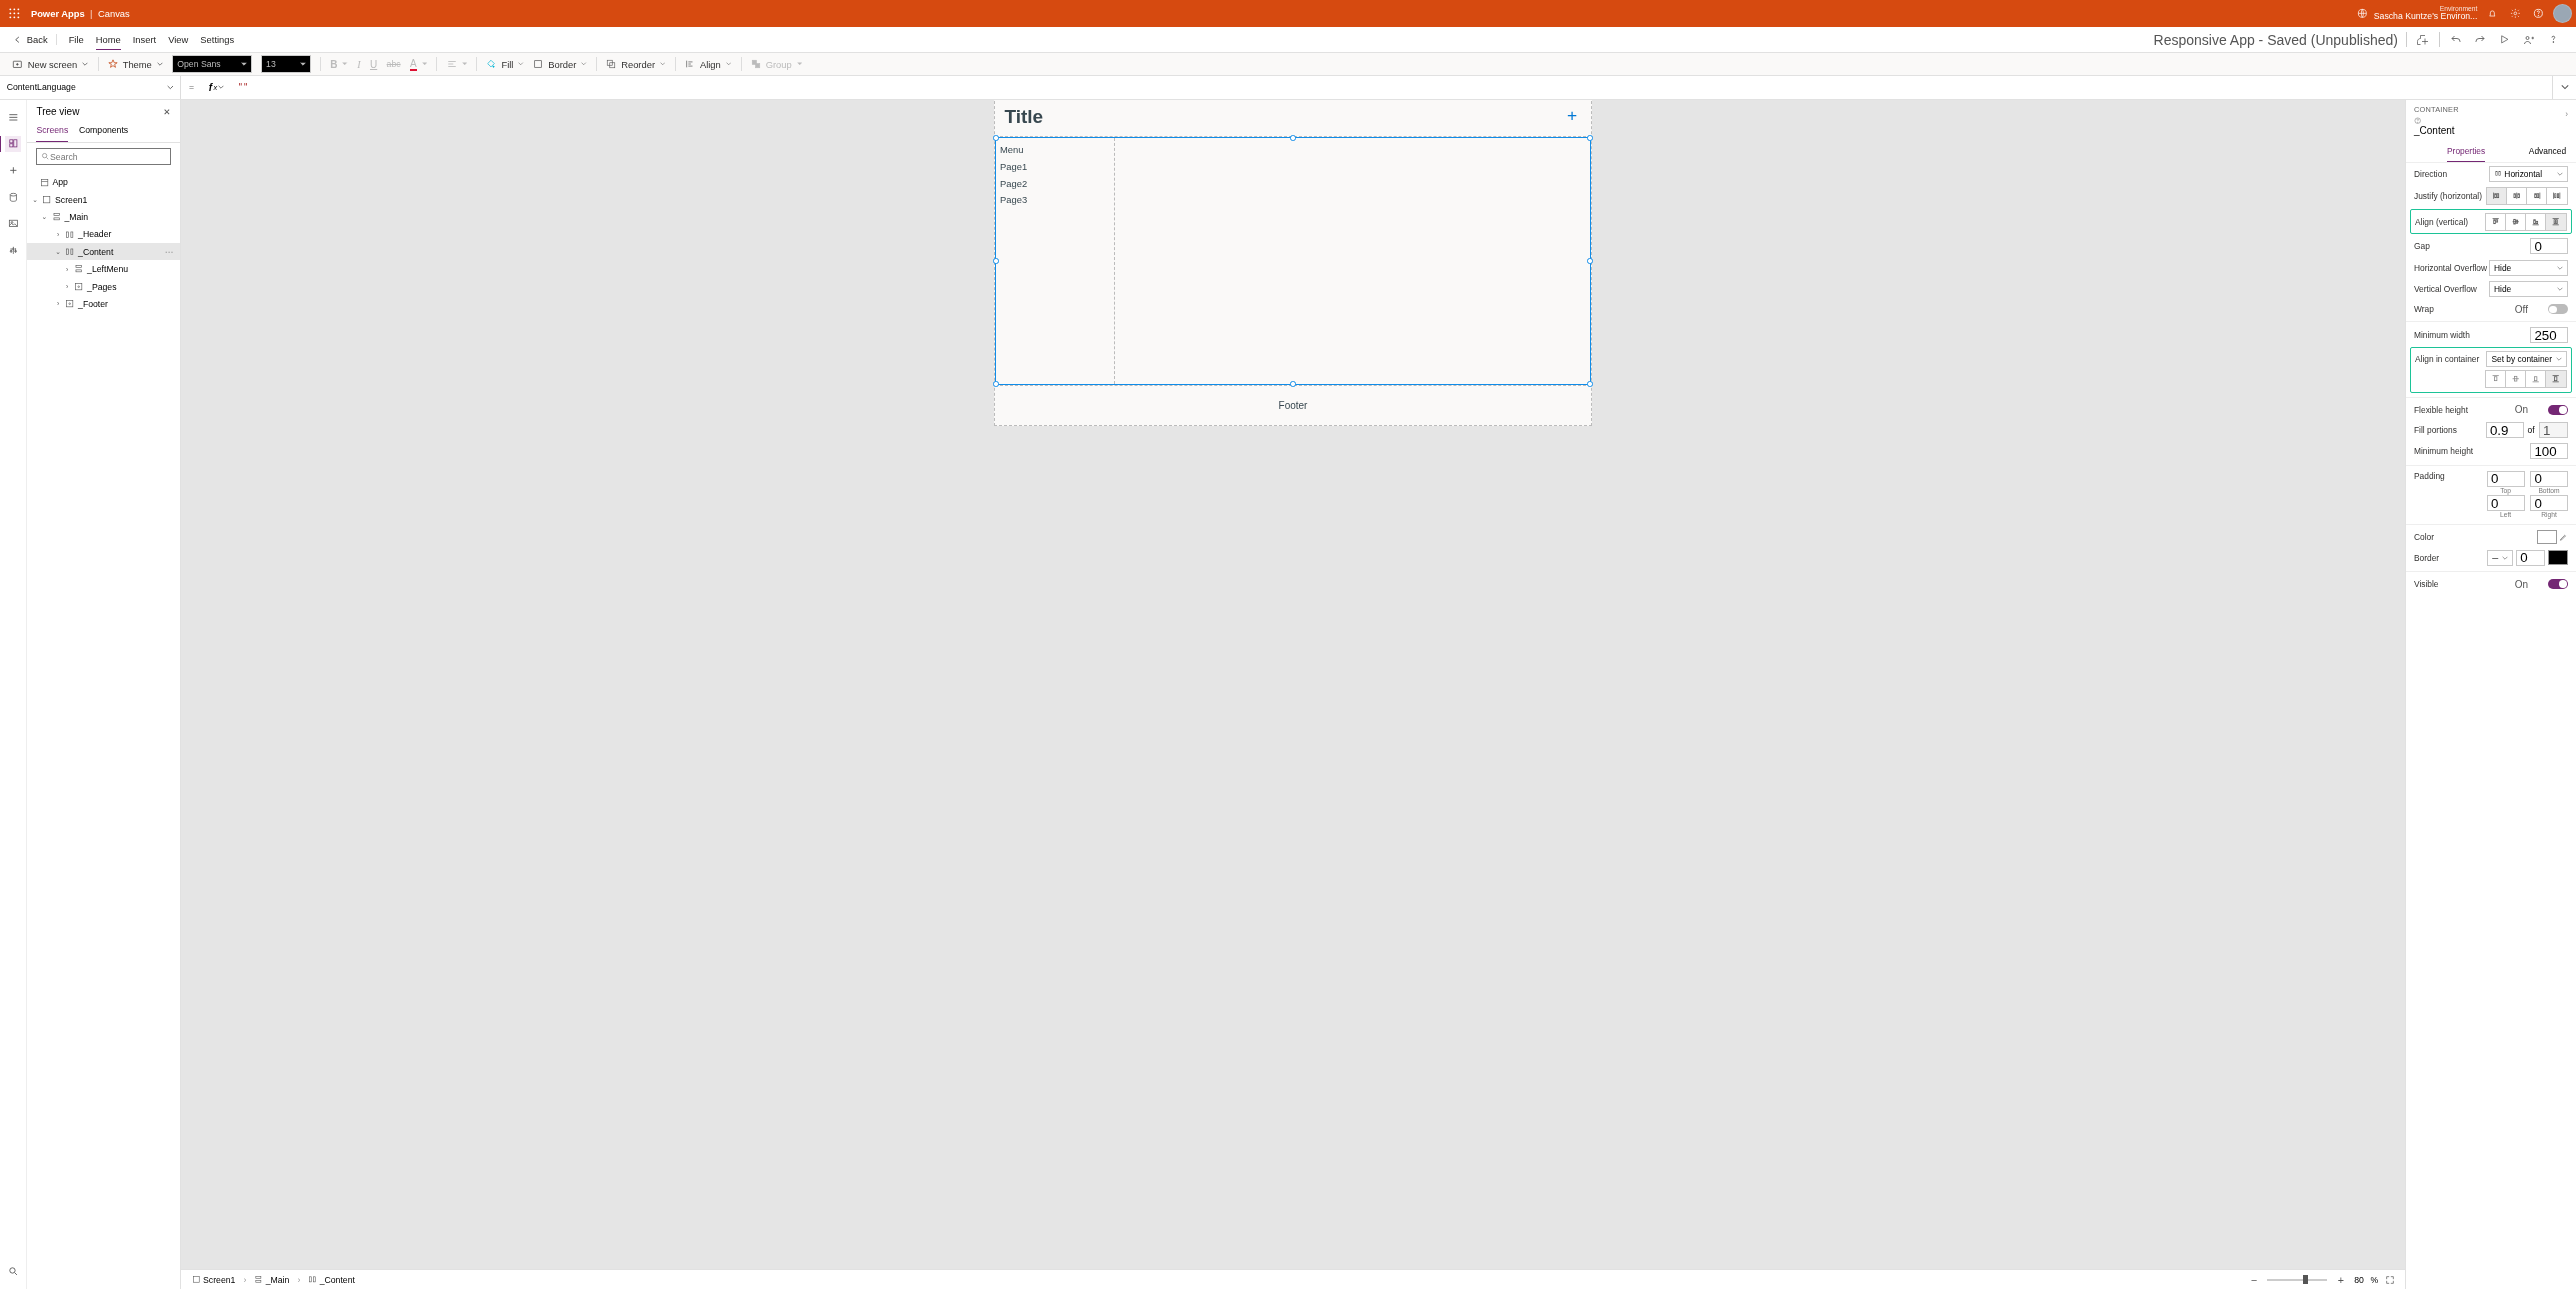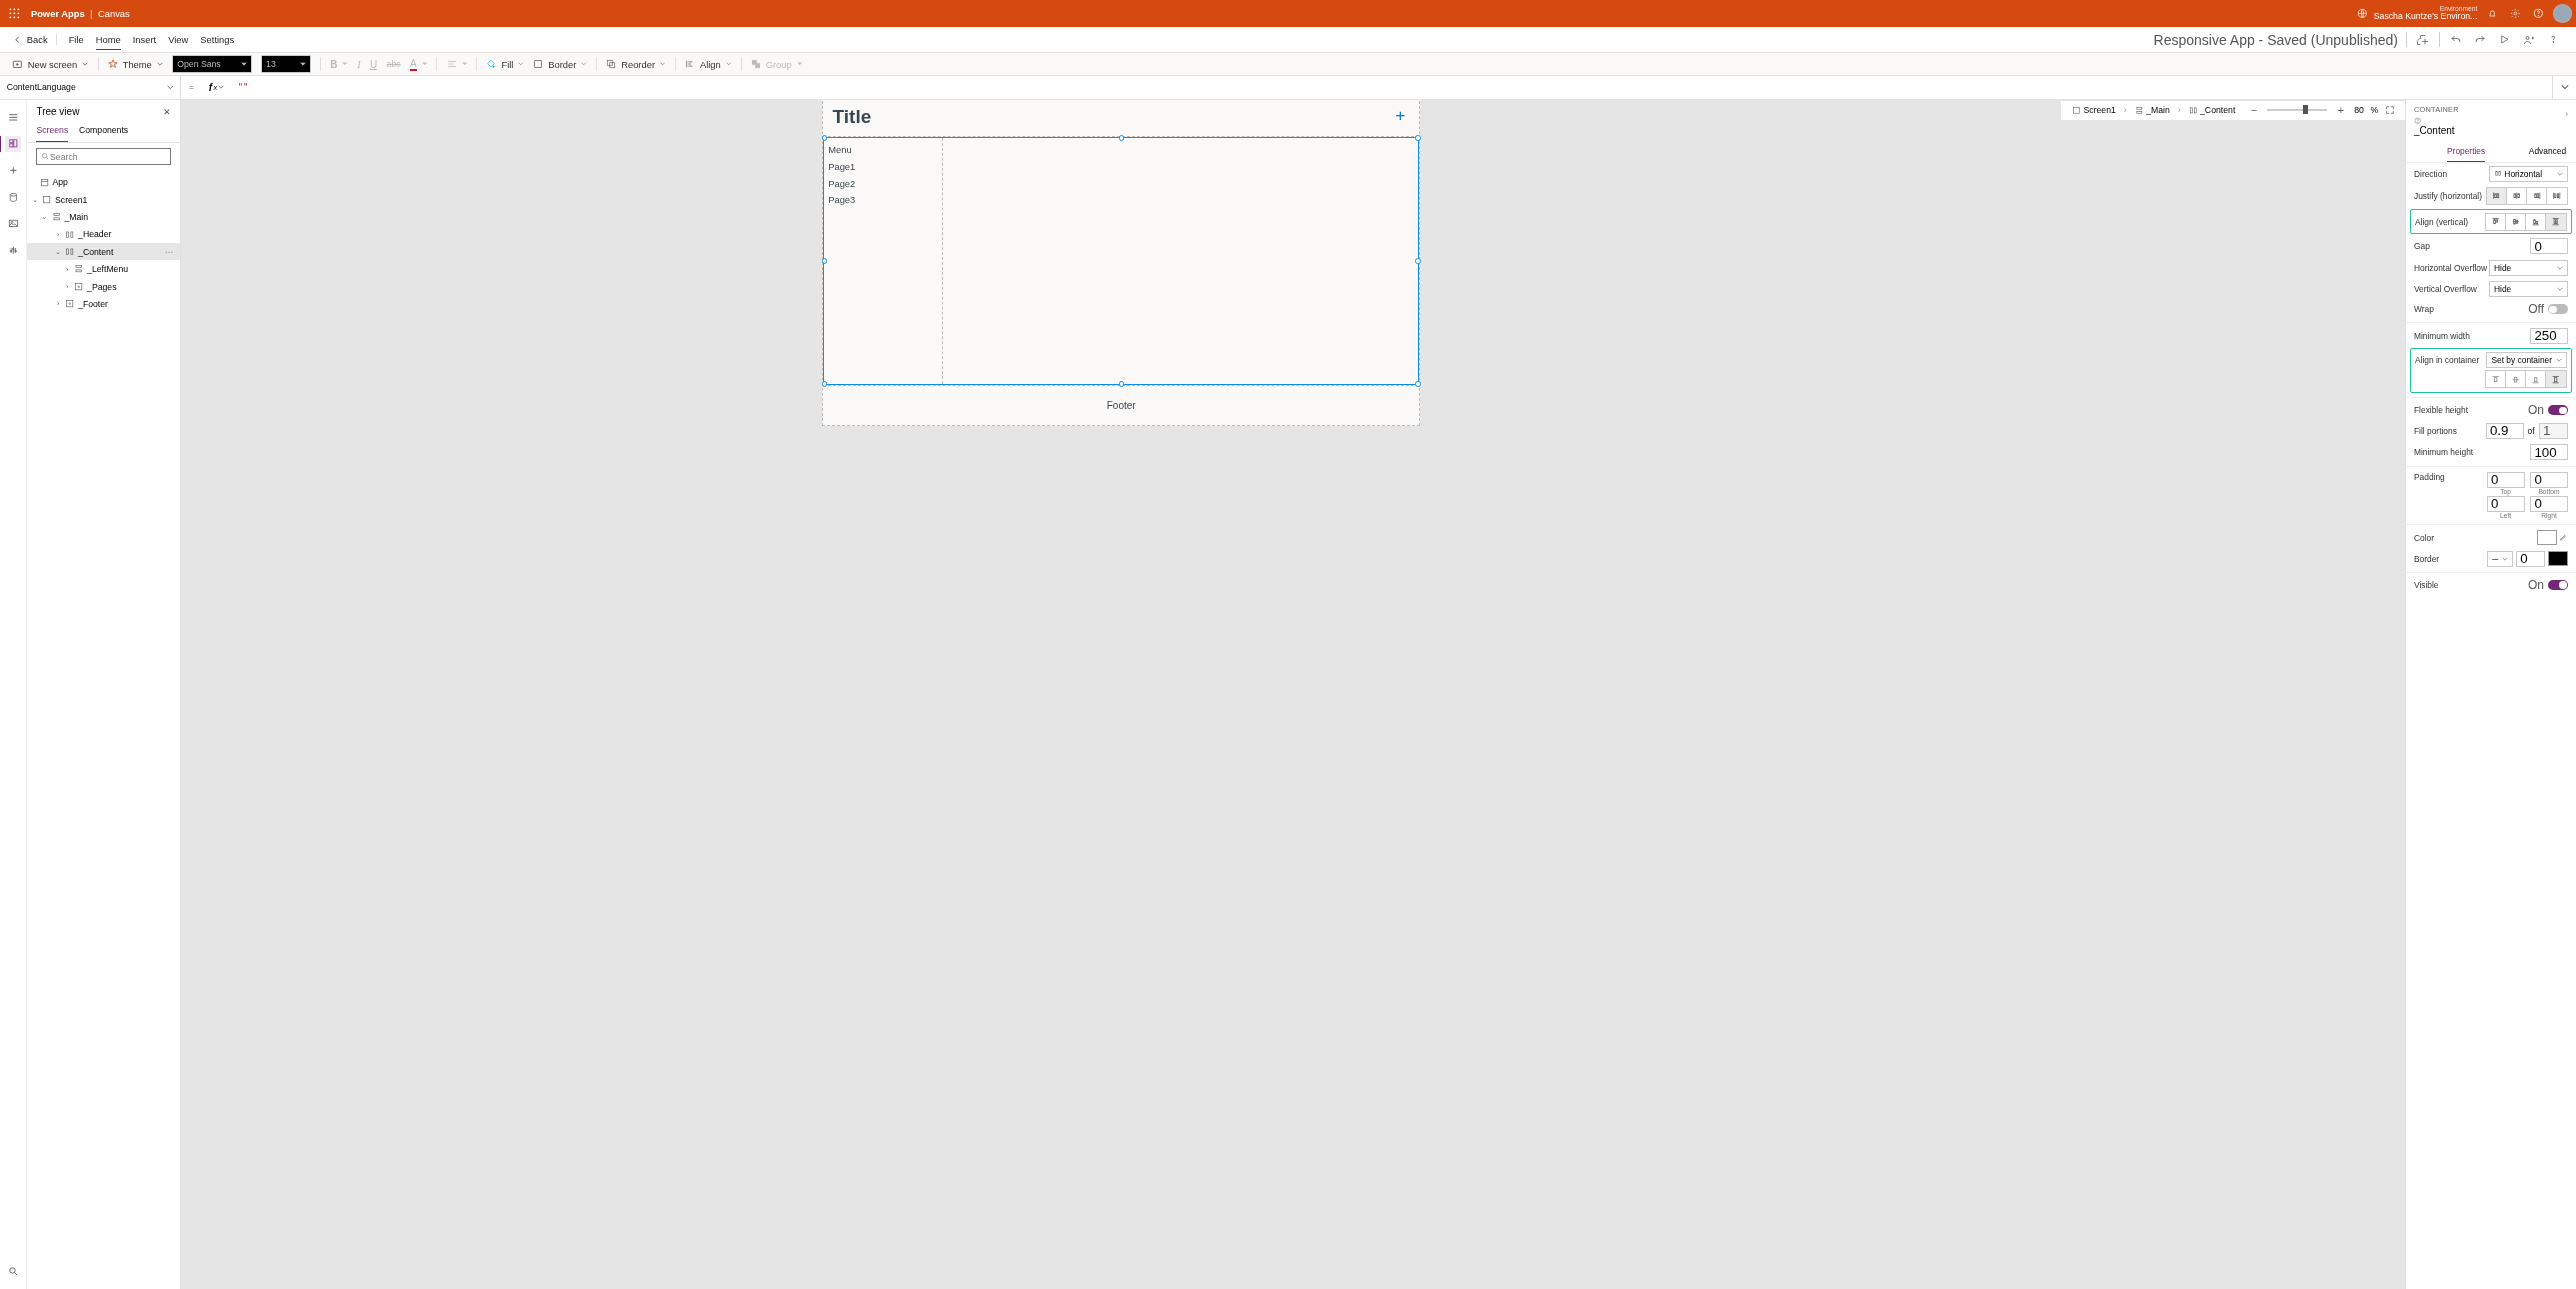--- a/index.html
+++ b/index.html
@@ -62,21 +62,21 @@
   .tp-search { margin:5.4px 9.4px; border:0.7px solid #777; display:flex; align-items:center; padding:1.3px 4px; height:17.4px;}
   .tp-search input { border:none; outline:none; flex:1; font-size:8.7px;}
   .tree { padding:2.7px 0; overflow:auto;}
   .node { display:flex; align-items:center; height:17.4px; padding-right:4px; cursor:pointer; gap:2.7px;}
   .node.selected { background:#e6e6e6;}
   .chev { width:8px; text-align:center; color:#555; font-size:6.7px;}
   .nicon { width:10.7px; height:10.7px; display:flex; align-items:center; justify-content:center; color:#555;}
   .ellipsis { margin-left:auto; color:#777; padding:0 2.7px;}
 
   
-  .canvas-wrap { flex:1; background:#e5e5e5; display:flex; overflow:hidden; position:relative;}
+  .canvas-wrap { flex:1; background:#e5e5e5; display:flex; flex-direction:column; overflow:hidden; position:relative;}
   .canvas-scroll { flex:1; display:flex; align-items:flex-start; justify-content:center; padding-top:0; overflow:hidden;}
   .device { width:598px; margin-top:-3.4px; background:#faf9f8; border:0.7px dashed #bbb; position:relative;}
   .dev-header { height:40px; border-bottom:0.7px dashed #bbb; padding:2.7px 9.4px; display:flex; align-items:center; justify-content:space-between;}
   .dev-title { font-size:19px; font-weight:600; color:#37474f;}
   .plus { width:19px; height:19px; color:#0078d4; font-size:17.4px; line-height:1; text-align:center;}
   .dev-content { height:248px; display:flex; border:0.7px solid #0f8ce9; border-top-width:0.7px; position:relative;}
   .sel-handle { width:5.4px; height:5.4px; background:#fff; border:0.7px solid #0f8ce9; border-radius:50%; position:absolute;}
   .menu-col { width:119px; border-right:0.7px dashed #bbb; padding:5.4px 4px; font-size:9.4px;}
   .menu-head { font-weight:500; color:#37474f; margin-bottom:4px;}
   .menu-item { color:#37474f; padding:2.7px 0;}
@@ -104,21 +104,21 @@
   .num-in.sm { width:29.5px;}
   .seg { display:flex; border:0.7px solid #c8c8c8;}
   .seg button { width:20px; height:16px; border:none; background:#fff; border-right:0.7px solid #c8c8c8; cursor:pointer; display:flex; align-items:center; justify-content:center;}
   .seg button:last-child { border-right:none;}
   .seg button.active { background:#eaeaea;}
   .highlight-row { border:1.3px solid #1cc397; border-radius:2px; margin:1.3px 4px; padding:1.3px 4px;}
   .toggle { width:20px; height:10px; background:#742774; border-radius:6.7px; position:relative; cursor:pointer;}
   .toggle.off { background:#bbb;}
   .toggle .knob { width:7.4px; height:7.4px; background:#fff; border-radius:50%; position:absolute; top:1.3px; right:1.3px;}
   .toggle.off .knob { left:1.3px; right:auto;}
-  .toggle-text { font-size:12px; color:#555; margin-right:4px;}
+  .toggle-text { font-size:10px; color:#555; margin-right:20px;}
   .hr { height:0.7px; background:#eee; margin:2.7px 0;}
   .color-swatch { width:20px; height:14.8px; border:0.7px solid #999;}
   .pad-grid { margin-left:auto;}
   .pad-grid .r { display:flex; gap:5.4px;}
   .pad-label { font-size:6.7px; color:#777; text-align:center; display:block; width:38px;}
   .chevron-right { margin-left:auto; color:#888;}
 
   svg { display:block;}
 </style>
 </head>

